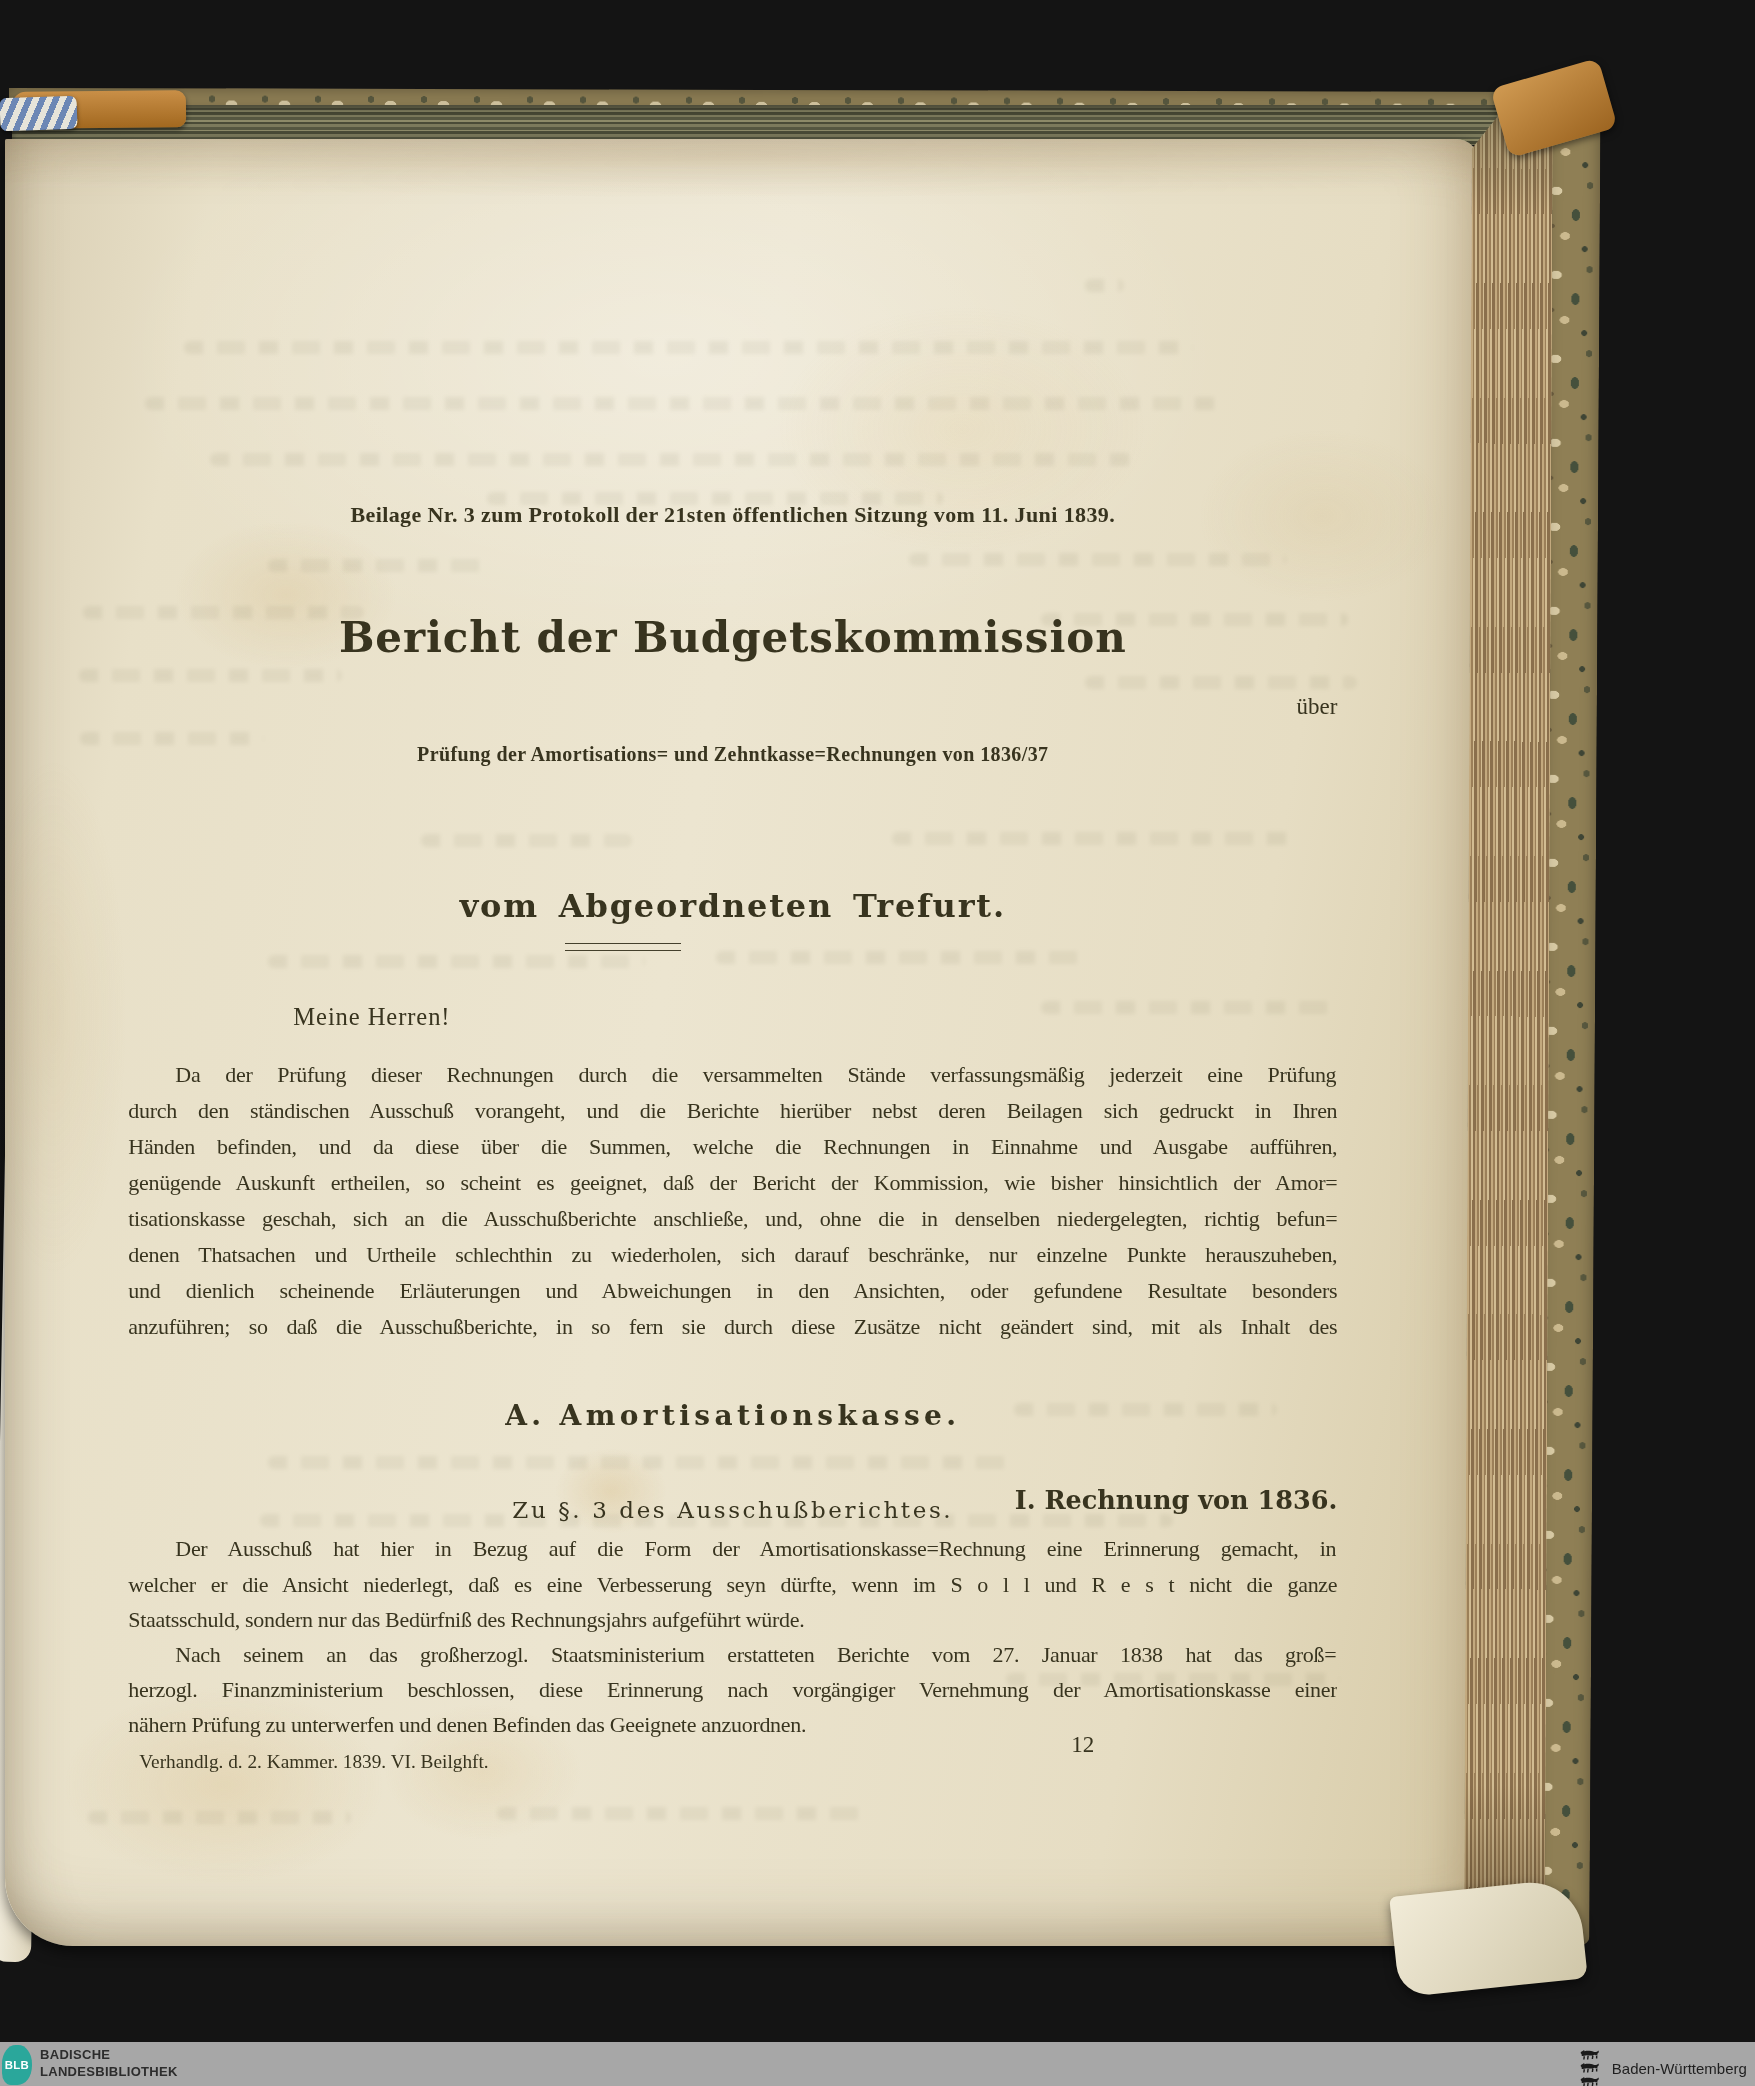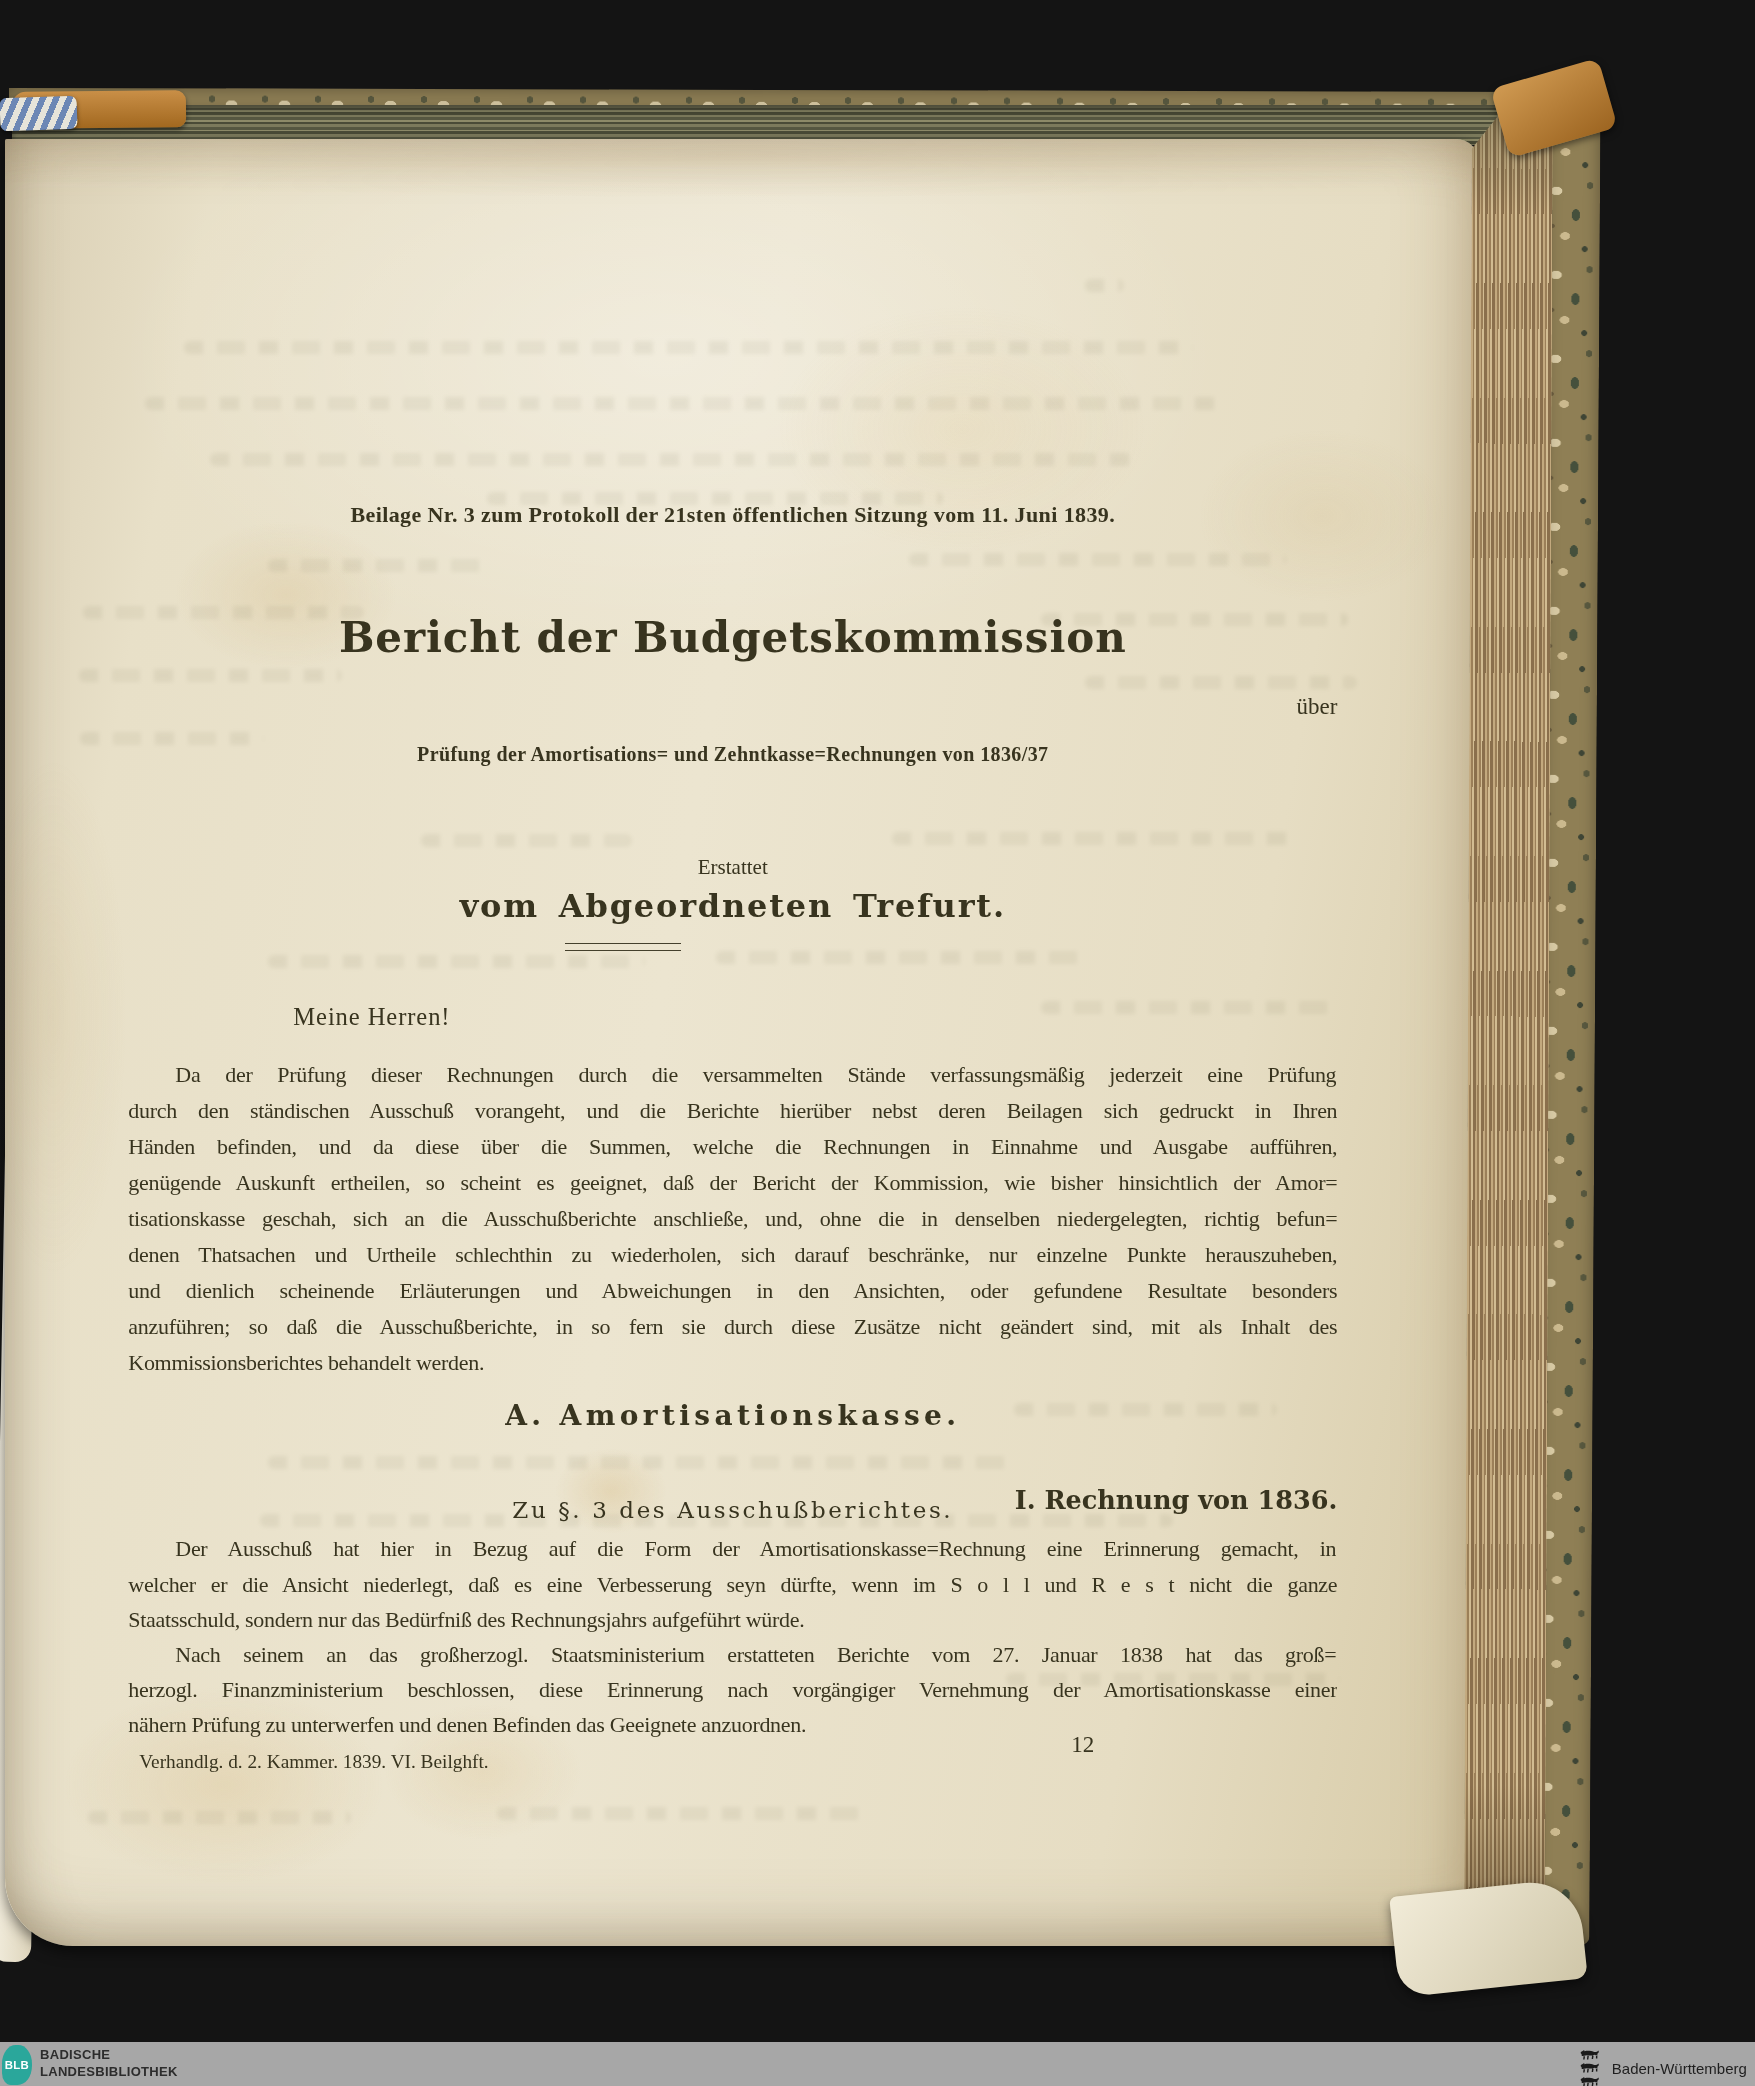--- a/index.html
+++ b/index.html
@@ -170,34 +170,32 @@
     <div class="ghost" style="left:255px;top:1375px;width:913px"></div>
     <div class="ghost" style="left:1001px;top:1534px;width:334px"></div>
     <div class="ghost" style="left:492px;top:1668px;width:369px"></div>
     <div class="ghost" style="left:83px;top:1672px;width:263px"></div>
 
     <div class="text-layer">
       <div class="tblock center supplement">Beilage Nr. 3 zum Protokoll der 21sten öffentlichen Sitzung vom 11. Juni 1839.</div>
       <div class="tblock center title fraktur-head">Bericht der Budgetskommission</div>
       <div class="tblock center ueber">über</div>
       <div class="tblock center subtitle sub1">Prüfung der Amortisations= und Zehntkasse=Rechnungen von 1836/37</div>
-      <div class="tblock center erstattet">Erstattet</div>
       <div class="tblock center trefurt fraktur-head">vom Abgeordneten Trefurt.</div>
       <div class="divider"></div>
       <div class="salutation">Meine Herren!</div>
 
       <div class="bodyline just indent" style="top:923px">Da der Prüfung dieser Rechnungen durch die versammelten Stände verfassungsmäßig jederzeit eine Prüfung</div>
       <div class="bodyline just" style="top:959px">durch den ständischen Ausschuß vorangeht, und die Berichte hierüber nebst deren Beilagen sich gedruckt in Ihren</div>
       <div class="bodyline just" style="top:995px">Händen befinden, und da diese über die Summen, welche die Rechnungen in Einnahme und Ausgabe aufführen,</div>
       <div class="bodyline just" style="top:1031px">genügende Auskunft ertheilen, so scheint es geeignet, daß der Bericht der Kommission, wie bisher hinsichtlich der Amor=</div>
       <div class="bodyline just" style="top:1067px">tisationskasse geschah, sich an die Ausschußberichte anschließe, und, ohne die in denselben niedergelegten, richtig befun=</div>
       <div class="bodyline just" style="top:1103px">denen Thatsachen und Urtheile schlechthin zu wiederholen, sich darauf beschränke, nur einzelne Punkte herauszuheben,</div>
       <div class="bodyline just" style="top:1139px">und dienlich scheinende Erläuterungen und Abweichungen in den Ansichten, oder gefundene Resultate besonders</div>
       <div class="bodyline just" style="top:1175px">anzuführen; so daß die Ausschußberichte, in so fern sie durch diese Zusätze nicht geändert sind, mit als Inhalt des</div>
-      <div class="bodyline" style="top:1211px">Kommissionsberichtes behandelt werden.</div>
 
       <div class="tblock center heading-a fraktur-head">A. Amortisationskasse.</div>
       <div class="tblock center heading-i fraktur-head">I. Rechnung von 1836.</div>
       <div class="tblock center heading-zu">Zu §. 3 des Ausschußberichtes.</div>
 
       <div class="bodyline just indent" style="top:1397px">Der Ausschuß hat hier in Bezug auf die Form der Amortisationskasse=Rechnung eine Erinnerung gemacht, in</div>
       <div class="bodyline just" style="top:1433px">welcher er die Ansicht niederlegt, daß es eine Verbesserung seyn dürfte, wenn im S o l l und R e s t nicht die ganze</div>
       <div class="bodyline" style="top:1468px">Staatsschuld, sondern nur das Bedürfniß des Rechnungsjahrs aufgeführt würde.</div>
 
       <div class="bodyline just indent" style="top:1503px">Nach seinem an das großherzogl. Staatsministerium erstatteten Berichte vom 27. Januar 1838 hat das groß=</div>

